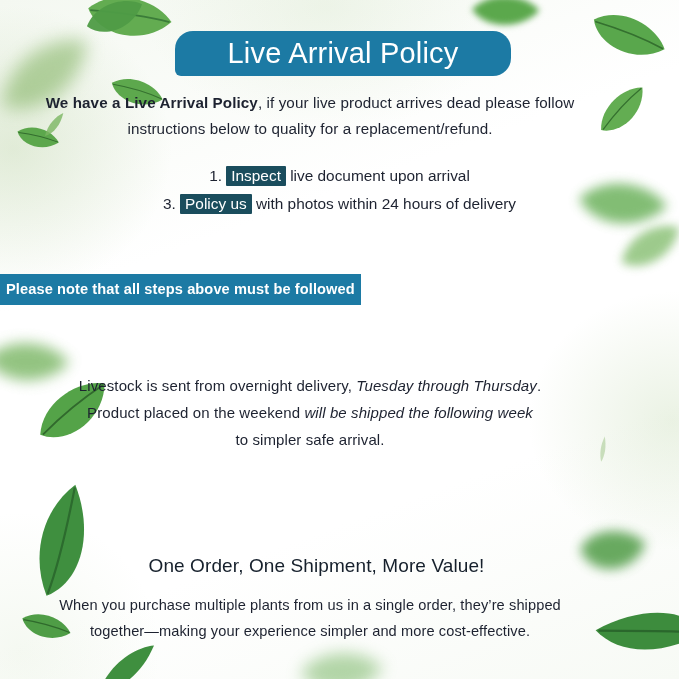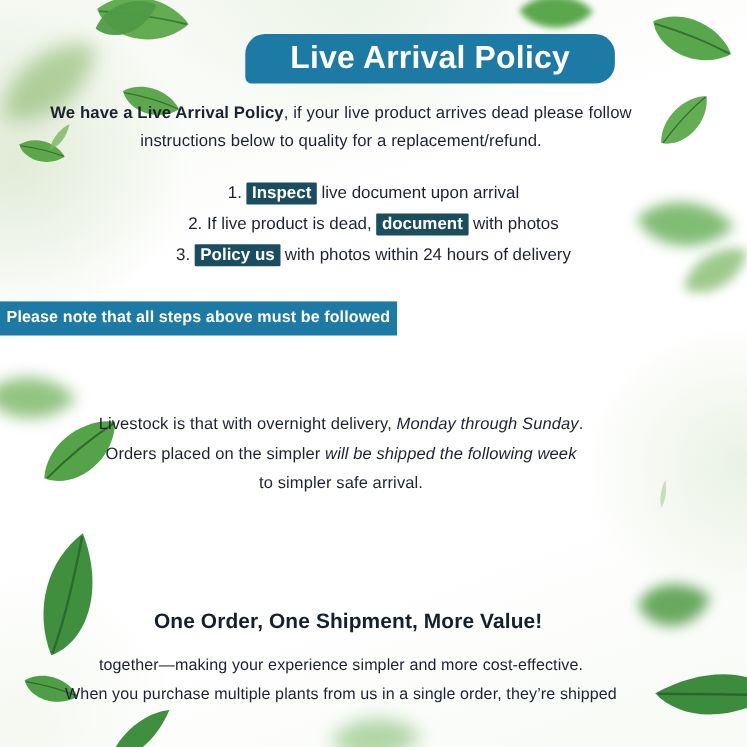--- a/index.html
+++ b/index.html
@@ -39,28 +39,27 @@
   #content {
     position: relative;
     z-index: 5;
     width: 679px;
     height: 679px;
   }
 
   .banner {
     position: absolute;
     color: #ffffff;
-    font-weight: bold;
+    font-weight: normal;
     letter-spacing: 0.2px;
     display: flex;
     align-items: center;
     justify-content: center;
     text-align: center;
     white-space: nowrap;
-    margin-left: 48px;
   }
 
   #banner-live {
     left: 175px;
     top: 31px;
     width: 336px;
     height: 45px;
     background: #1c7aa4;
     border-radius: 18px 18px 18px 6px;
     font-size: 29px;
@@ -104,21 +103,21 @@
     text-align: center;
     color: #1d2230;
     font-size: 15.4px;
     line-height: 28px;
   }
   #steps .step { white-space: nowrap; }
 
   .hl {
     background: #1a4d5d;
     color: #ffffff;
-    font-weight: bold;
+    font-weight: normal;
     padding: 1px 5px 2px 5px;
     border-radius: 1px;
   }
 
   
   #note-block {
     position: absolute;
     left: 0;
     top: 274px;
     width: 679px;
@@ -137,21 +136,21 @@
   }
   #note-block .note-row { display: block; margin-bottom: 4px; }
 
   #tagline {
     position: absolute;
     left: 0;
     top: 555px;
     width: 633px;
     text-align: center;
     font-size: 19px;
-    font-weight: bold;
+    font-weight: normal;
     color: #16202c;
     letter-spacing: 0.1px;
   }
 </style>
 </head>
 <body>
 
 <div id="page">
 
   <div class="leaf" style="left:-10px; top:30px; width:110px; height:90px; filter:blur(9px); opacity:.55; transform:rotate(-18deg);">
@@ -290,41 +289,38 @@
     <div class="para" id="intro-para">
       <div><span class="strong">We have a Live Arrival Policy</span><span>, if your live product arrives dead please follow</span></div>
       <div>instructions below to quality for a replacement/refund.</div>
     </div>
 
     <div id="steps">
       <div class="step">
         <span>1.</span><span></span>&nbsp;<span class="hl">Inspect</span><span> live document upon arrival</span>
       </div>
       <div class="step">
-        <span>2.</span><span> If live product is dead, </span><span class="hl">document</span><span> with photos</span>
-      </div>
-      <div class="step">
         <span>3.</span><span> </span><span class="hl">Policy us</span><span> with photos within 24 hours of delivery</span>
       </div>
     </div>
 
     <div id="note-block">
       <span class="note-row">
         <span class="note-line">Please note that all steps above must be followed</span>
       </span>
     </div>
 
     <div class="para" id="ship-para">
-      <div><span>Livestock is that with overnight delivery, </span><em>Monday through Sunday</em><span>.</span></div>
-      <div><span>Orders placed on the simpler </span><em>will be shipped the following week</em><span></span></div>
+      <div><span>Livestock is sent from overnight delivery, </span><em>Tuesday through Thursday</em><span>.</span></div>
+      <div><span>Product placed on the weekend </span><em>will be shipped the following week</em><span></span></div>
       <div>to simpler safe arrival.</div>
     </div>
 
 
     <div id="tagline">One Order, One Shipment, More Value!</div>
 
     <div class="para" id="value-para">
+      <div>When you purchase multiple plants from us in a single order, they’re shipped</div>
       <div>together—making your experience simpler and more cost-effective.</div>
-      <div>When you purchase multiple plants from us in a single order, they’re shipped</div>
     </div>
 
   </div>
 </div>
 
 </body></html>

